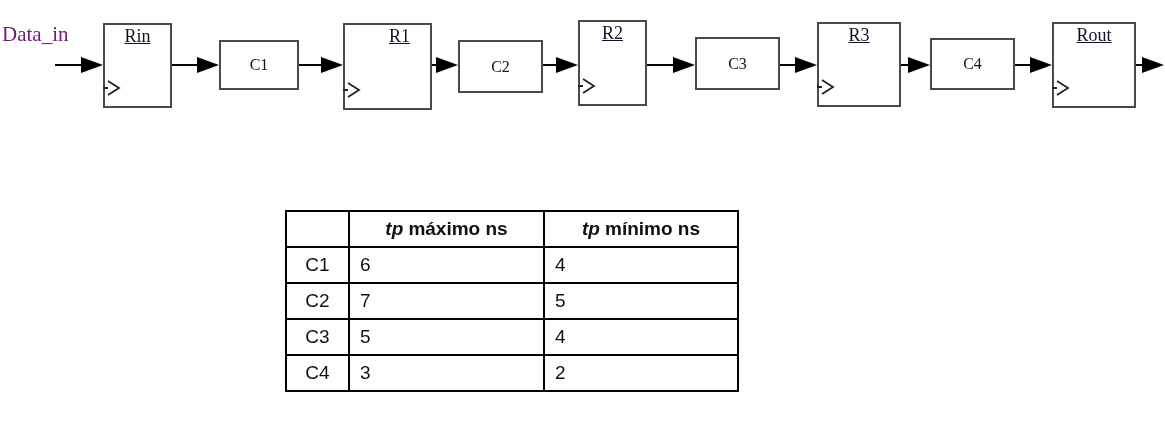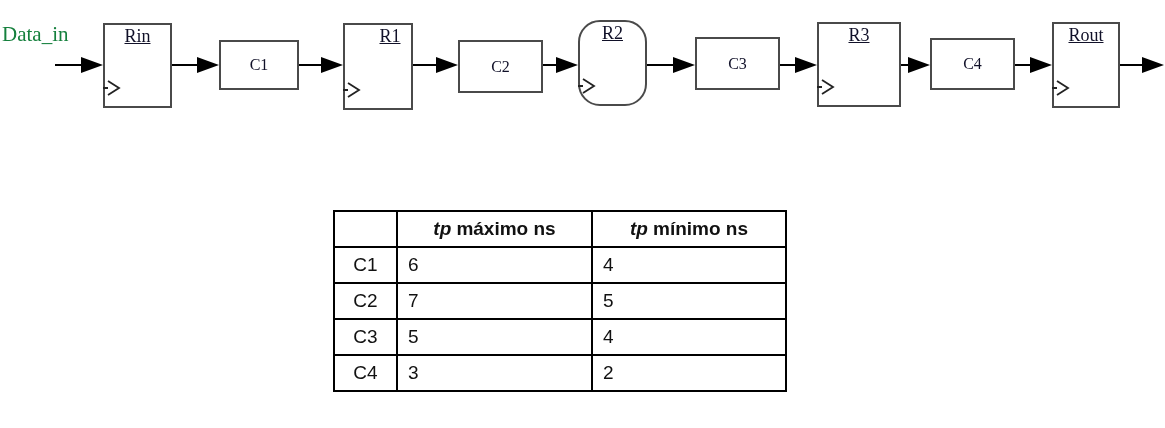--- a/index.html
+++ b/index.html
@@ -14,21 +14,21 @@
     color: #111111;
   }
 
   
   .pipeline { position: absolute; left: 0; top: 0; width: 1165px; height: 140px; }
 
   .data-in-label {
     position: absolute;
     left: 2px; top: 22px;
     font-size: 21px;
-    color: #15803d;
+    color: #701a75;
     white-space: nowrap;
   }
 
   .register {
     position: absolute;
     border: 2px solid #4a4a4a;
     background: #ffffff;
     text-align: center;
   }
   .register .reg-label {
@@ -74,21 +74,20 @@
   }
 
   
   .delay-table {
     position: absolute;
     left: 285px; top: 210px;
     border-collapse: collapse;
     font-family: "Liberation Sans", sans-serif;
     font-size: 19px;
     color: #111111;
-    margin-left: 48px;
   }
   .delay-table th, .delay-table td {
     border: 2px solid #000000;
     height: 36px;
     background: #ffffff;
     vertical-align: middle;
   }
   .delay-table th { font-weight: bold; text-align: center; }
   .delay-table .col-label { width: 63px; }
   .delay-table .col-max   { width: 195px; }
@@ -147,39 +146,39 @@
         <div class="shaft"></div>
         <div class="head"></div>
       </div>
 
     <div class="register" style="left:103px; top:23px; width:69px; height:85px;">
       <span class="reg-label">Rin</span>
       <svg class="clock-wedge" viewBox="0 0 20 16">
           <path d="M0 8 H5 M5 1 L16 8 L5 15" stroke="#222222" stroke-width="1.8" fill="none"></path>
         </svg>
     </div>
-    <div class="register" style="left:343px; top:23px; width:70px; height:87px;padding-left:24px;">
+    <div class="register" style="left:343px; top:23px; width:89px; height:87px;padding-left:24px;">
       <span class="reg-label">R1</span>
       <svg class="clock-wedge" viewBox="0 0 20 16">
           <path d="M0 8 H5 M5 1 L16 8 L5 15" stroke="#222222" stroke-width="1.8" fill="none"></path>
         </svg>
     </div>
-    <div class="register" style="left:578px; top:20px; width:69px; height:86px;border-radius:22px;">
+    <div class="register" style="left:578px; top:20px; width:69px; height:86px;">
       <span class="reg-label">R2</span>
       <svg class="clock-wedge" viewBox="0 0 20 16">
           <path d="M0 8 H5 M5 1 L16 8 L5 15" stroke="#222222" stroke-width="1.8" fill="none"></path>
         </svg>
     </div>
     <div class="register" style="left:817px; top:22px; width:84px; height:85px;">
       <span class="reg-label">R3</span>
       <svg class="clock-wedge" viewBox="0 0 20 16">
           <path d="M0 8 H5 M5 1 L16 8 L5 15" stroke="#222222" stroke-width="1.8" fill="none"></path>
         </svg>
     </div>
-    <div class="register" style="left:1052px; top:22px; width:68px; height:86px;">
+    <div class="register" style="left:1052px; top:22px; width:84px; height:86px;">
       <span class="reg-label">Rout</span>
       <svg class="clock-wedge" viewBox="0 0 20 16">
           <path d="M0 8 H5 M5 1 L16 8 L5 15" stroke="#222222" stroke-width="1.8" fill="none"></path>
         </svg>
     </div>
 
     <div class="logic-block" style="left:219px; top:40px; width:80px; height:50px;">
       <span class="logic-label">C1</span>
     </div>
     <div class="logic-block" style="left:458px; top:40px; width:85px; height:53px;">

